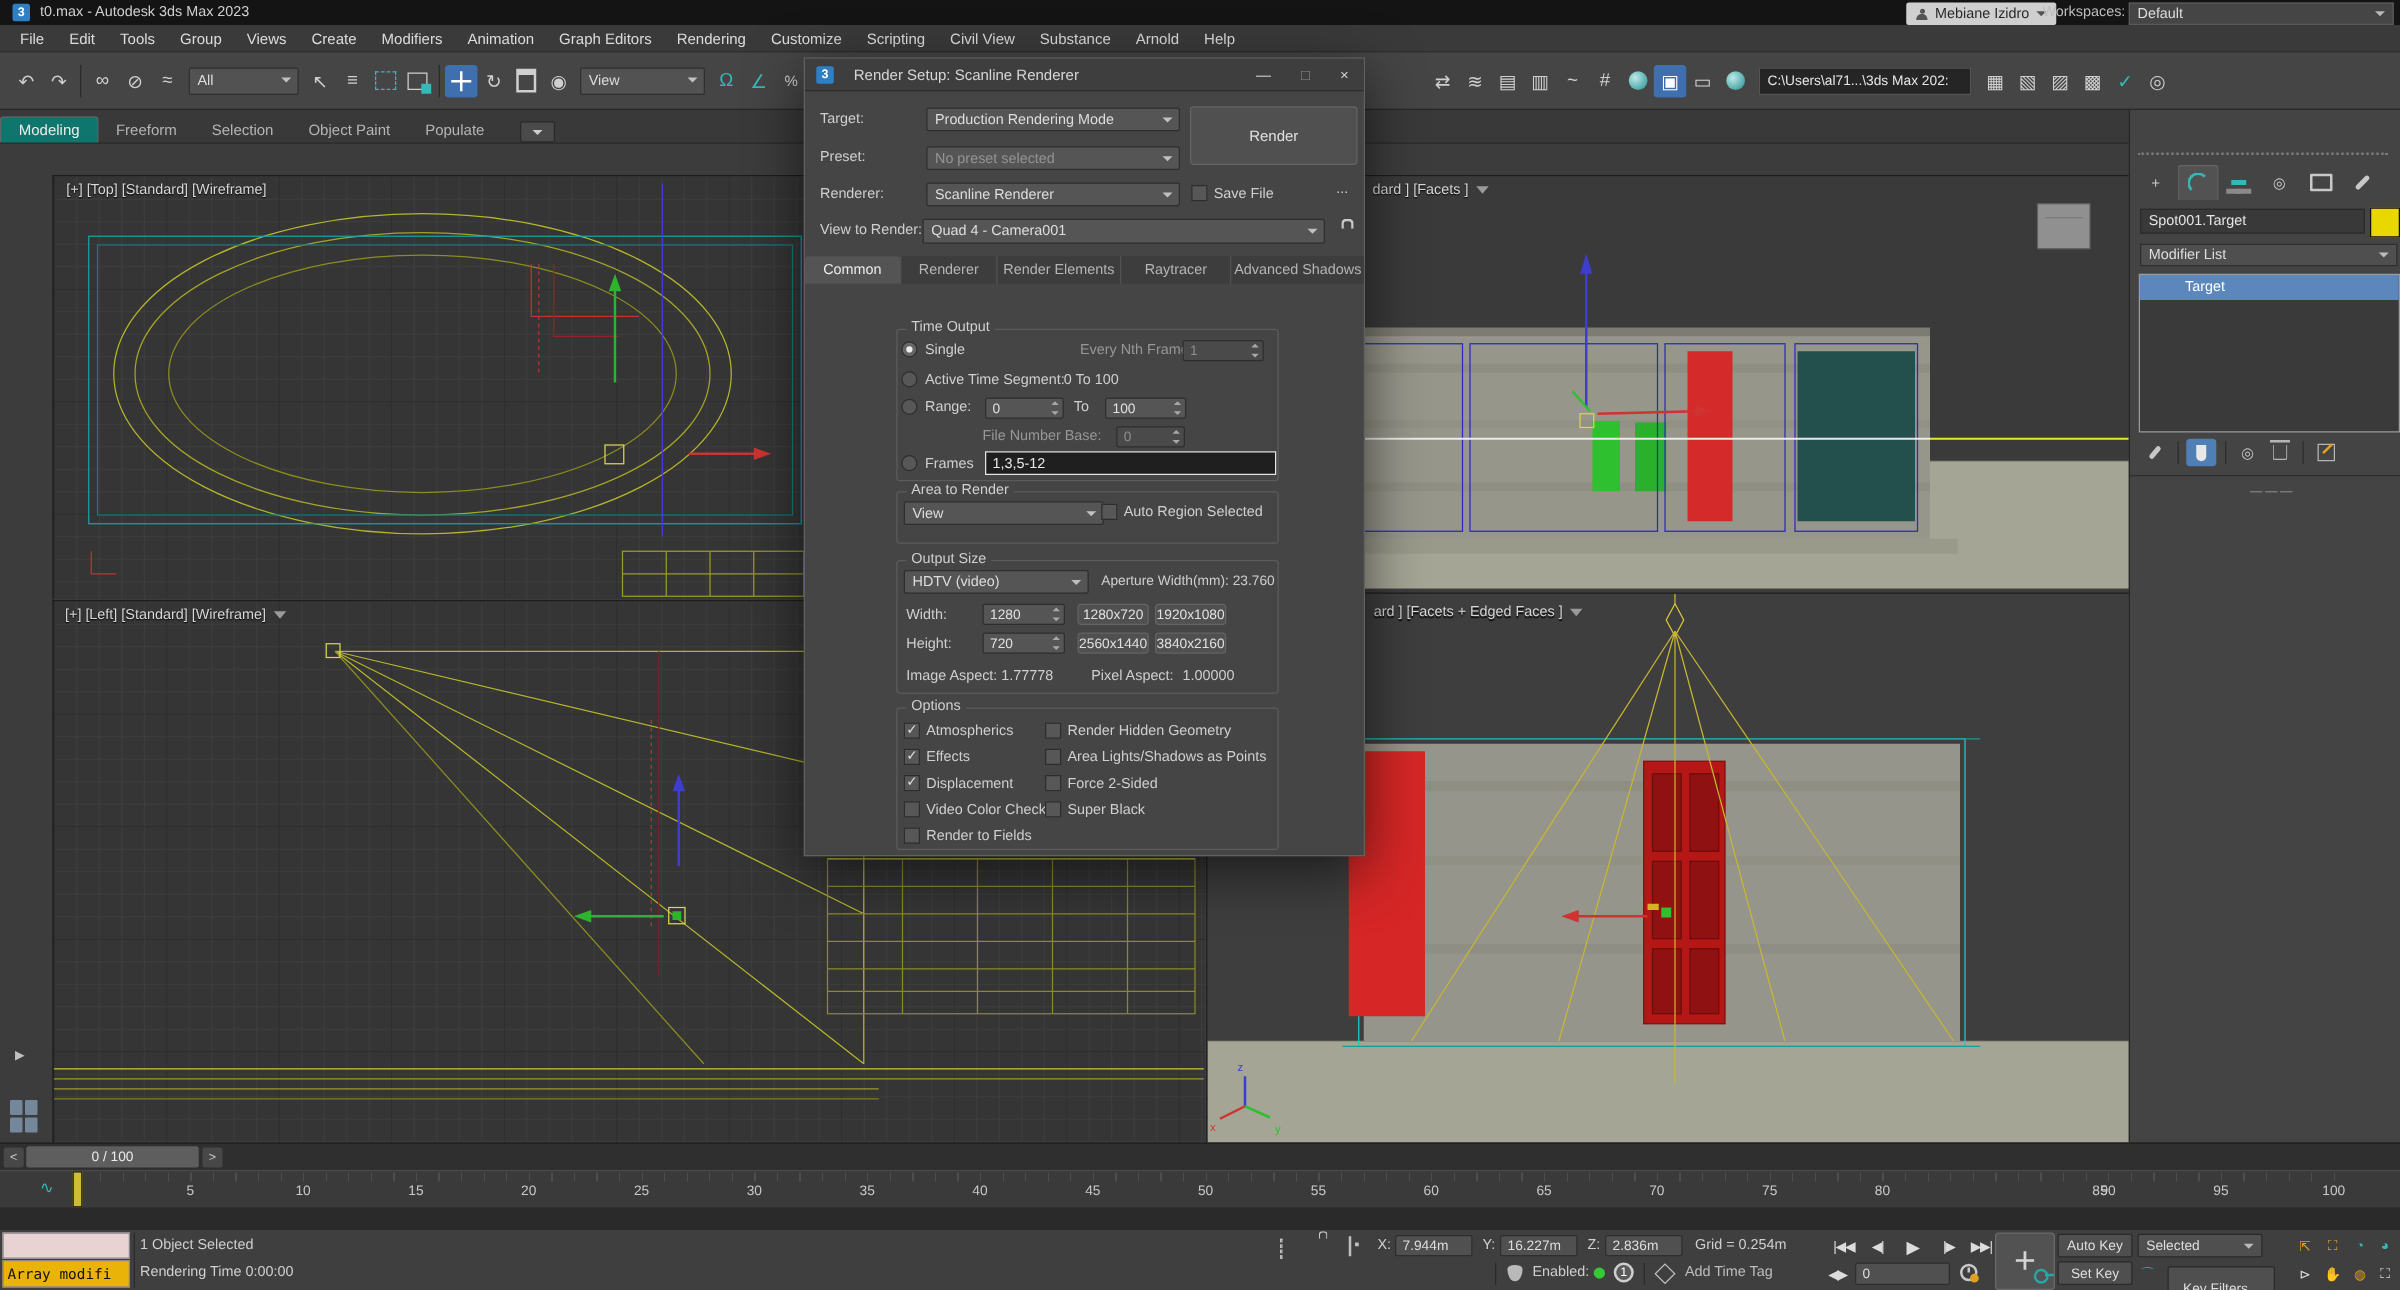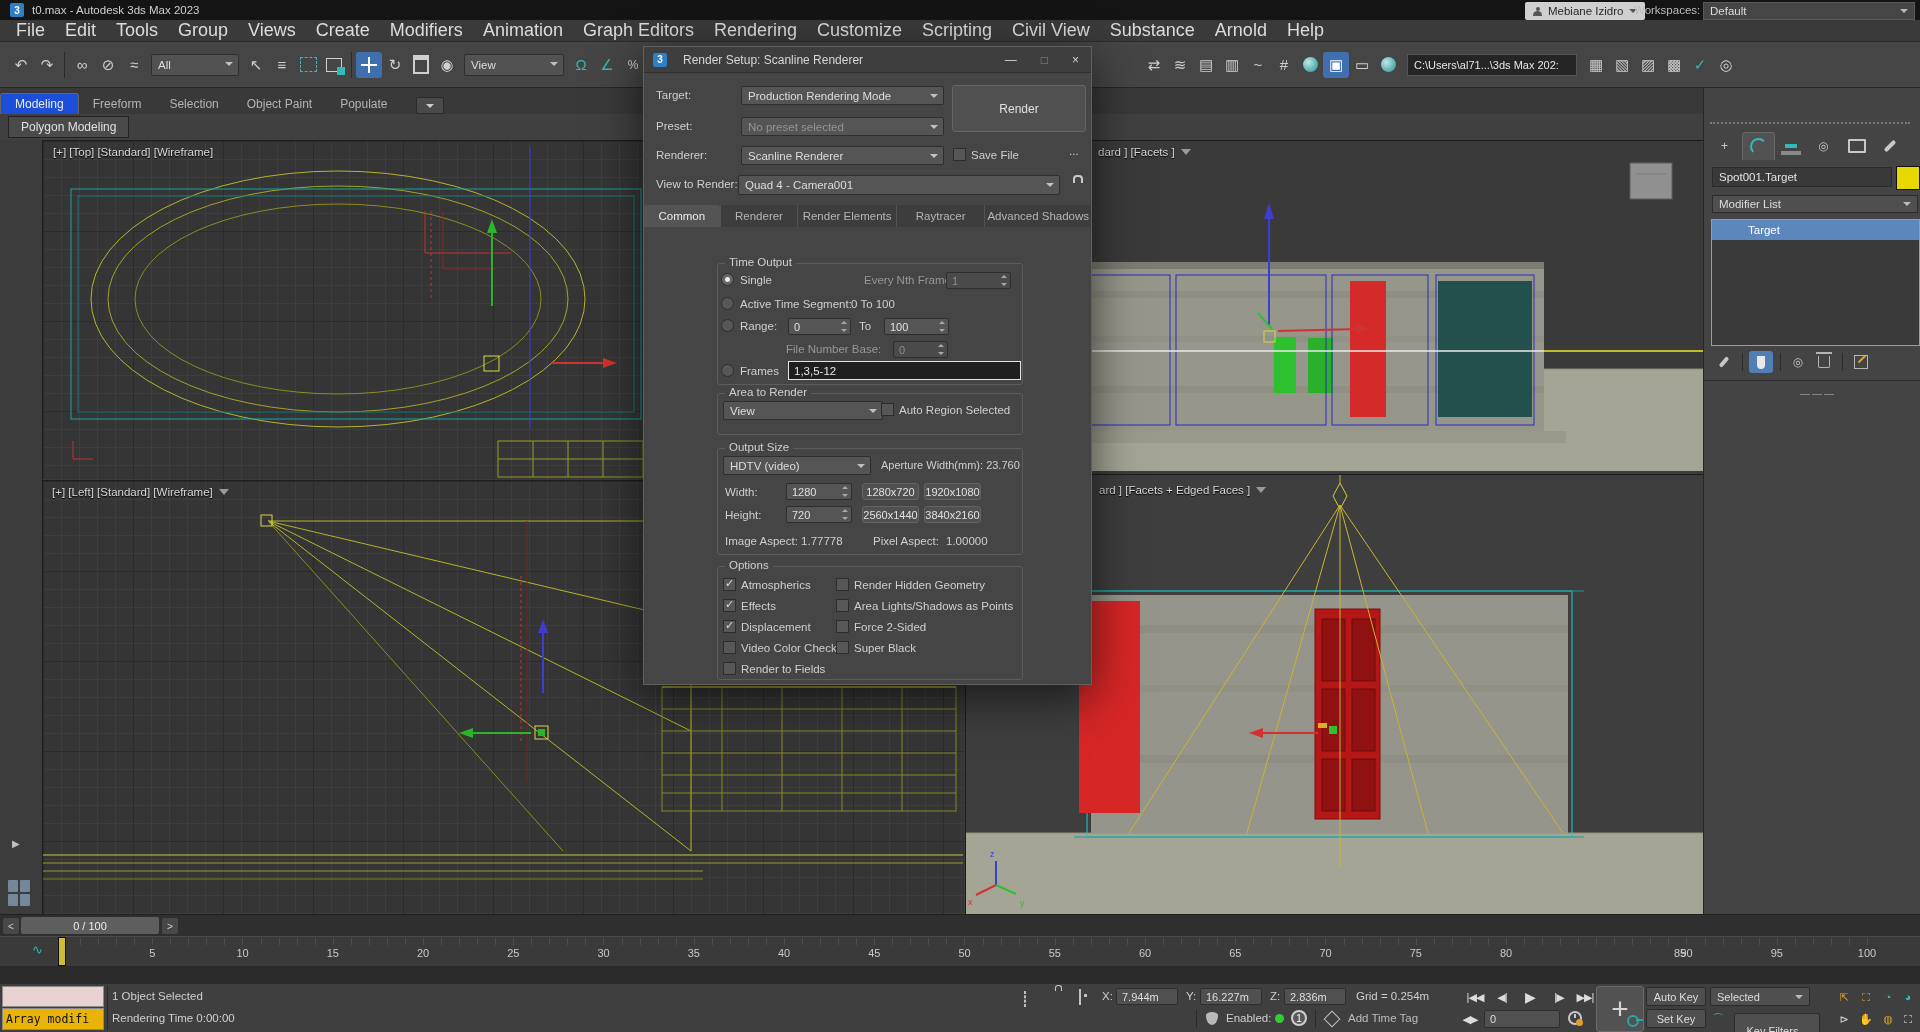--- a/index.html
+++ b/index.html
@@ -8,21 +8,21 @@
   .abs{position:absolute}
   .nw{white-space:nowrap}
   
   .titlebar{left:0;top:0;width:1920px;height:20px;background:#141414;display:flex;align-items:center}
   .applogo{width:14px;height:14px;background:#2f7fc4;border-radius:2px;color:#fff;font-weight:bold;
            font-size:10px;display:flex;align-items:center;justify-content:center;margin:0 8px 0 10px;flex:none}
   .wintitle{color:#cfcfcf;font-size:11.5px}
   .winbtns{margin-left:auto;display:flex;gap:30px;padding-right:16px;color:#c4c4c4;font-size:12px}
   .menubar{left:0;top:20px;width:1920px;height:22px;background:#3a3a3a;display:flex;align-items:center;
            padding-left:6px;box-sizing:border-box;border-bottom:1px solid #2b2b2b}
-  .menu-item{padding:0 10px;color:#dcdcdc;font-size:18px}
+  .menu-item{padding:0 10px;color:#dcdcdc;font-size:12px}
   .userchip{position:absolute;left:1525px;top:2px;height:18px;background:#cfcfcf;color:#2a2a2a;
             display:flex;align-items:center;gap:6px;padding:0 8px;border-radius:2px;font-size:11.5px}
   .person{width:9px;height:9px;position:relative}
   .person::before{content:"";position:absolute;left:2.5px;top:0;width:4px;height:4px;border-radius:50%;background:#555}
   .person::after{content:"";position:absolute;left:0;top:4.5px;width:9px;height:4.5px;border-radius:5px 5px 0 0;background:#555}
   .caret{display:inline-block;border:4px solid transparent;border-top-color:#555;margin-top:4px}
   .wslabel{position:absolute;left:1634px;top:4px;color:#bdbdbd;font-size:11.5px}
   .wsdd{position:absolute;left:1703px;top:2px;width:212px;height:18px;background:#454545;border:1px solid #5a5a5a;
         display:flex;align-items:center;padding:0 6px;box-sizing:border-box;color:#ddd;font-size:11.5px}
   .wsdd::after{content:"";margin-left:auto;border:4px solid transparent;border-top-color:#b9b9b9;margin-top:4px}
@@ -44,21 +44,21 @@
   .movecross::before{content:"";position:absolute;left:7px;top:0;width:2px;height:16px;background:#fff}
   .movecross::after{content:"";position:absolute;left:0;top:7px;width:16px;height:2px;background:#fff}
   .scaleic{width:12px;height:12px;border:2px solid #cfcfcf;border-top-width:5px}
   .pathbox{height:20px;background:#252525;border:1px solid #555;color:#e6e6e6;display:flex;align-items:center;
            padding:0 6px;font-size:11px;flex:none}
   .ballic{width:15px;height:15px;border-radius:50%;background:radial-gradient(circle at 35% 35%,#bfe8e8,#1e8f8f)}
   .teal{color:#35b8b8}
   
   .ribbon{left:0;top:88px;width:1703px;height:26px;background:#393939;display:flex;align-items:flex-end;border-bottom:1px solid #2a2a2a}
   .rbtab{padding:3px 14px;color:#b4b4b4;font-size:12px}
-  .rbtab.active{background:#1d4ed8;color:#ececec;border:1px solid #666;border-bottom:none;border-radius:3px 3px 0 0}
+  .rbtab.active{background:#0f766e;color:#ececec;border:1px solid #666;border-bottom:none;border-radius:3px 3px 0 0}
   .rbchip{width:26px;height:15px;background:#4a4a4a;border:1px solid #2a2a2a;border-radius:2px;margin-left:14px;
           display:flex;align-items:center;justify-content:center}
   .rbchip::after{content:"";border:4px solid transparent;border-top-color:#cfcfcf;margin-top:4px}
   .pmbar{left:0;top:114px;width:1703px;height:26px;background:#404040;border-bottom:1px solid #232323;display:flex;align-items:center}
   .pmtab{margin-left:8px;height:20px;background:#4a4a4a;border:1px solid #222;display:flex;align-items:center;
          padding:0 12px;color:#e0e0e0;font-size:12px}
   
   .leftstrip{left:0;top:140px;width:42px;height:774px;background:#3c3c3c;border-right:1px solid #242424}
   .vp{position:absolute;background:#353535;border:1px solid #1d1d1d;box-sizing:border-box}
   .vp svg{display:block}
@@ -289,23 +289,20 @@
   </div>
 
   <div class="abs ribbon">
     <span class="rbtab active">Modeling</span>
     <span class="rbtab">Freeform</span>
     <span class="rbtab">Selection</span>
     <span class="rbtab">Object Paint</span>
     <span class="rbtab">Populate</span>
     <span class="rbchip"></span>
   </div>
-  <div class="abs pmbar">
-    <span class="pmtab">Polygon Modeling</span>
-  </div>
 
   <div class="abs leftstrip">
     <div class="abs" style="left:12px;top:698px;color:#c0c0c0;font-size:10px">▶</div>
     <div class="gridic">
         <div></div>
         <div></div>
         <div></div>
         <div></div>
       </div>
   </div>

